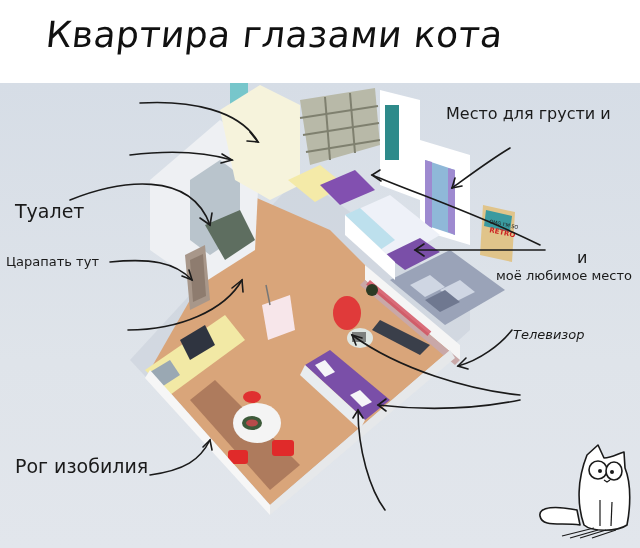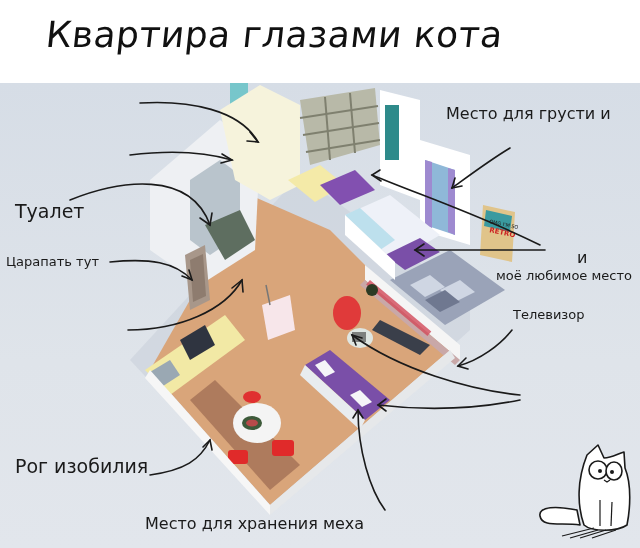--- a/index.html
+++ b/index.html
@@ -177,23 +177,22 @@
   </svg>
 
   <div class="label lbl-lg" style="left:15px; top:119px;">Туалет</div>
   <div class="label lbl-sm" style="left:6px; top:172px;">Царапать тут</div>
 
   <div class="label lbl-md" style="left:446px; top:23px;">Место для грусти и</div>
 
   <div class="label lbl-md" style="left:577px; top:167px;">и</div>
   <div class="label lbl-sm" style="left:477px; top:186px;margin-left:19px;">моё любимое место</div>
 
-  <div class="label lbl-sm" style="left:513px; top:225px;">Телевизор</div>
+  <div class="label lbl-sm" style="left:513px; top:245px;font-style:italic;">Телевизор</div>
   <div class="label lbl-lg" style="left:15px; top:374px;text-align:right;">Рог изобилия</div>
-  <div class="label lbl-md" style="left:145px; top:433px;">Место для хранения меха</div>
 
   <svg width="110" height="100" viewBox="0 0 110 100" style="position:absolute; left:532px; top:357px;">
     <g fill="#ffffff" stroke="#1a1a1a" stroke-width="1.6" stroke-linejoin="round">
 
       <path d="M48,85 C30,82 10,88 8,76 C6,66 25,66 45,70 Z"></path>
 
       <path d="M55,15 L66,5 L72,18 C80,18 85,14 92,12 L93,28 C100,45 98,70 95,85 C85,92 60,92 52,85 C45,65 45,40 55,15 Z"></path>
 
       <ellipse cx="66" cy="30" rx="9" ry="9"></ellipse>
       <ellipse cx="82" cy="31" rx="8" ry="9"></ellipse>

